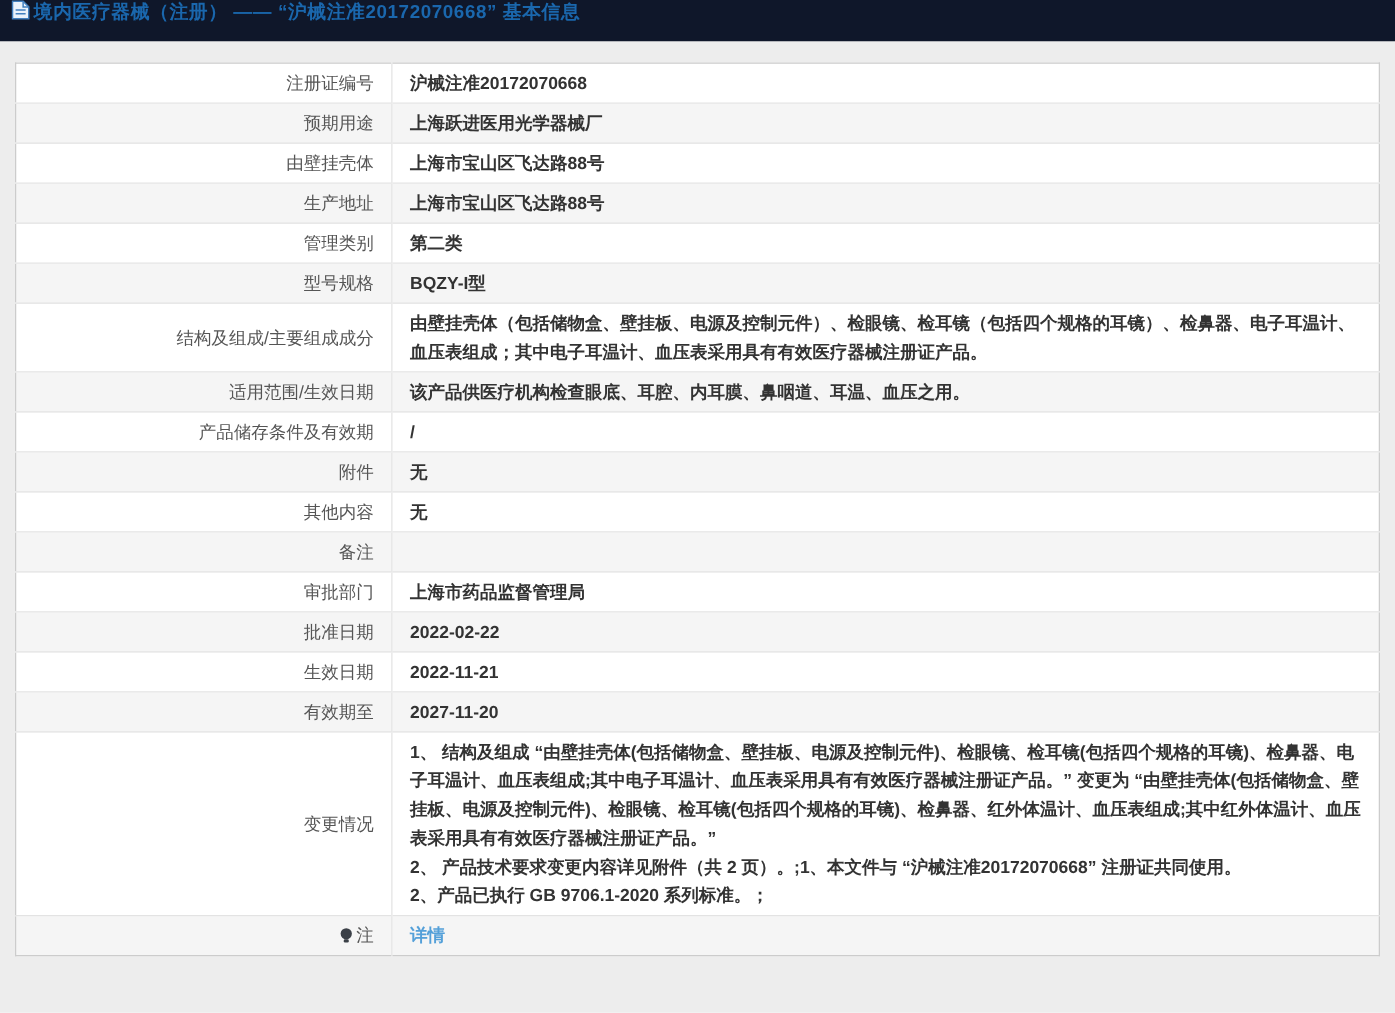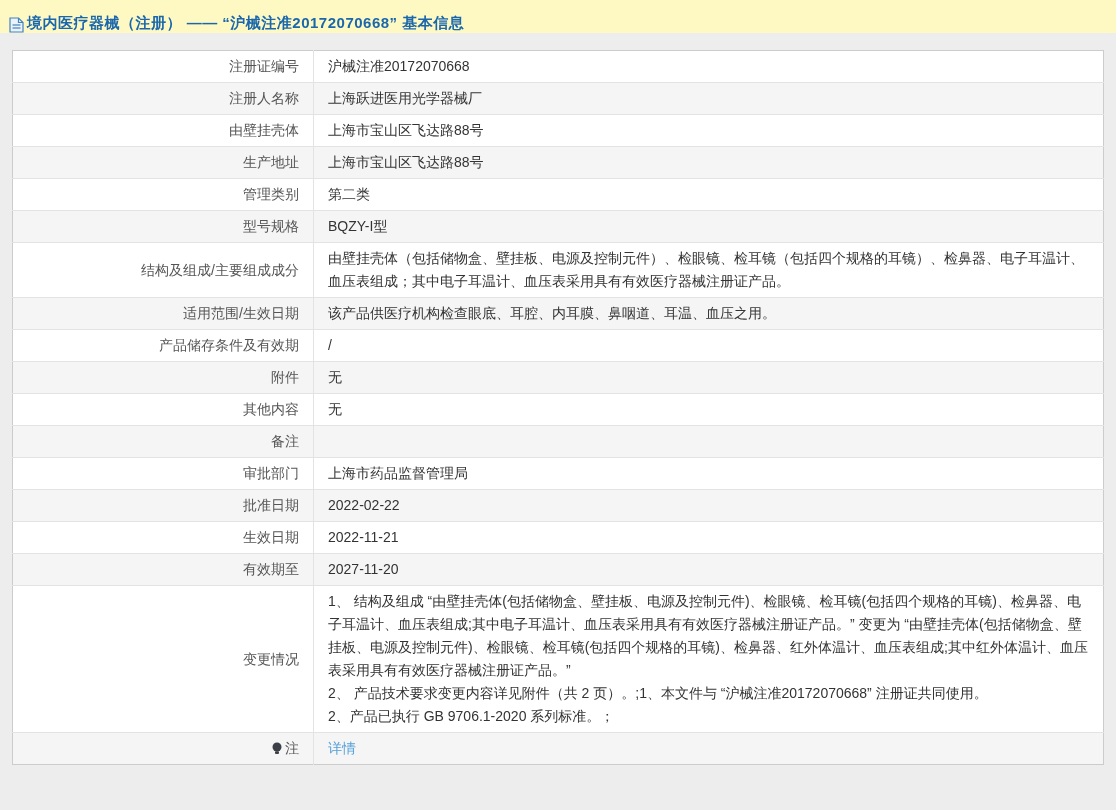--- a/index.html
+++ b/index.html
@@ -7,23 +7,23 @@
     width: 1116px;
     background: #ededed;
     font-family: "Liberation Sans", "DejaVu Sans", sans-serif;
   }
   .page { width: 1116px; height: 810px; background: #ededed; overflow: hidden; }
 
   
   .header-bar {
     width: 100%;
     height: 33px;
-    background: #fef9c3;
+    background: #0f172a;
     display: flex;
-    align-items: flex-end;
+    align-items: flex-start;
     padding-left: 9px;
   }
   .header-bar .doc-icon { margin-right: 3px; display: inline-flex; }
   .header-title {
     color: #1a67ad;
     font-size: 15px;
     font-weight: bold;
     letter-spacing: 0.5px;
   }
 
@@ -45,21 +45,21 @@
     font-size: 14px;
     vertical-align: middle;
     word-break: break-all;
   }
   td.label {
     width: 301px;
     text-align: right;
     color: #555555;
     border-right: 1px solid #e3e3e3;
   }
-  td.value { color: #333333; }
+  td.value { color: #333333; font-weight: bold; }
   td.value.multiline { white-space: pre-line; }
   a.details-link { color: #54a0d9; text-decoration: none; }
   .bulb { display: inline-flex; vertical-align: -2px; margin-right: 3px; }
 </style>
 </head>
 <body>
 
 <div class="page">
 
   <div class="header-bar">
@@ -75,21 +75,21 @@
   </div>
 
   <div class="table-wrap">
     <table class="info-table">
       <tbody>
         <tr>
           <td class="label">注册证编号</td>
           <td class="value">沪械注准20172070668</td>
         </tr>
         <tr>
-          <td class="label">注册人名称</td>
+          <td class="label">预期用途</td>
           <td class="value">上海跃进医用光学器械厂</td>
         </tr>
         <tr>
           <td class="label">由壁挂壳体</td>
           <td class="value">上海市宝山区飞达路88号</td>
         </tr>
         <tr>
           <td class="label">生产地址</td>
           <td class="value">上海市宝山区飞达路88号</td>
         </tr>

